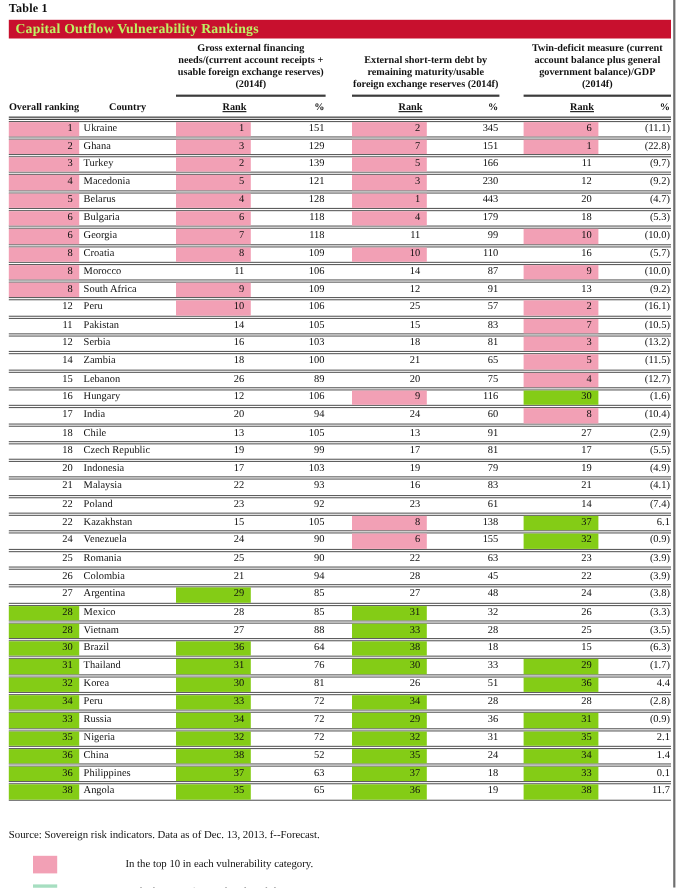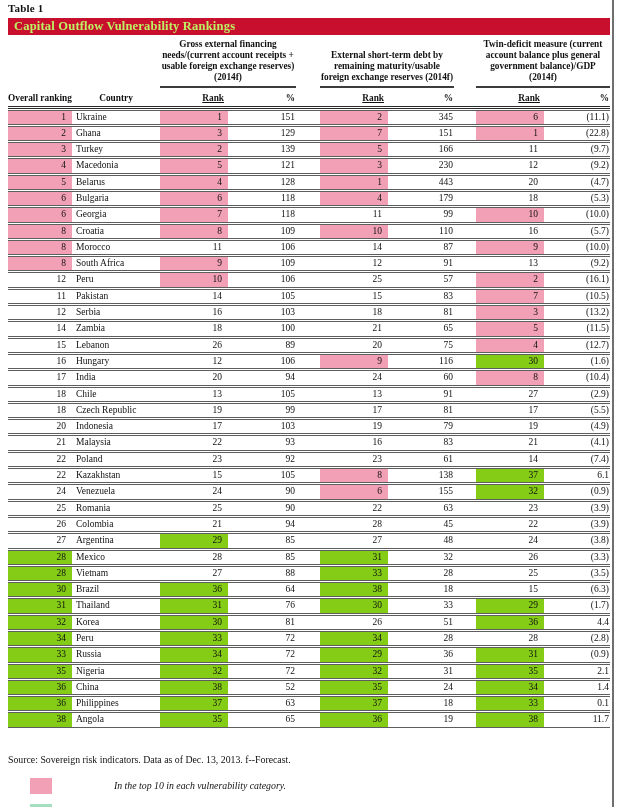--- a/index.html
+++ b/index.html
@@ -43,21 +43,21 @@
   .hl-top10    { background:#F2A0B5; }
   .hl-bottom10 { background:#84cc16; }
 
   .source-line { margin-top:26px; font-size:9.8px; }
 
   .legend { margin-top:13px; }
   .legend-item { display:flex; align-items:center; height:16px; margin-bottom:10px; margin-left:22px; }
   .swatch { width:22px; height:16px; margin-right:62px; flex:none; }
   .swatch.pink  { background:#F2A0B5; }
   .swatch.green { background:#A6DEC0; }
-  .legend-item .txt { font-size:9.8px;font-style:italic; }
+  .legend-item .txt { font-size:9.8px; }
 </style>
 </head>
 <body>
 
 <div class="page-right-rule"></div>
 
 <div class="content">
 
   <div class="table-label">Table 1</div>
 

